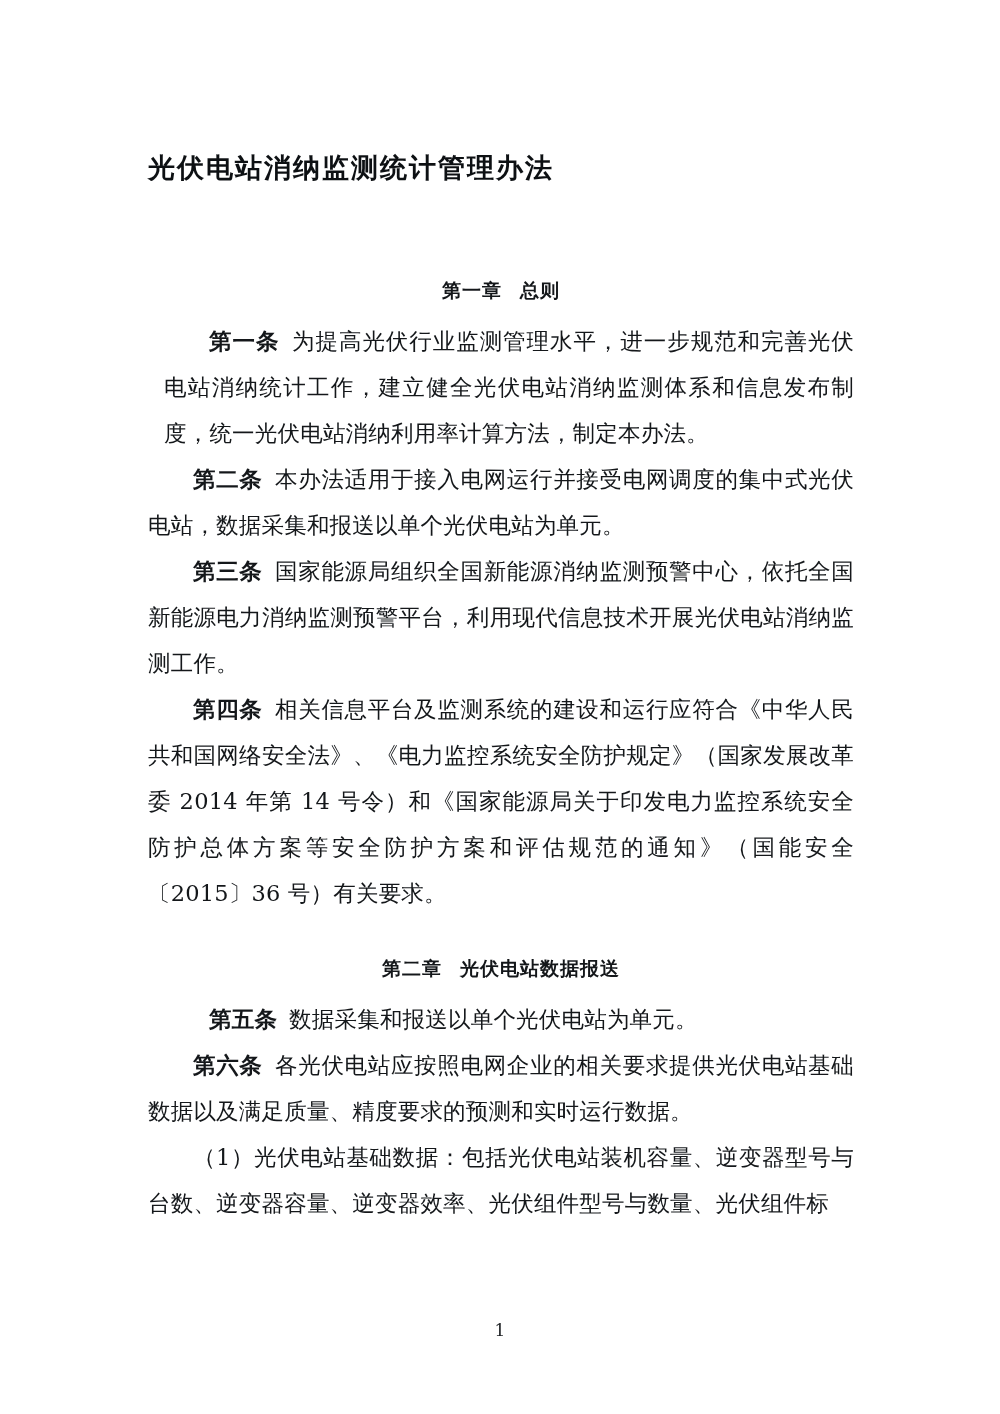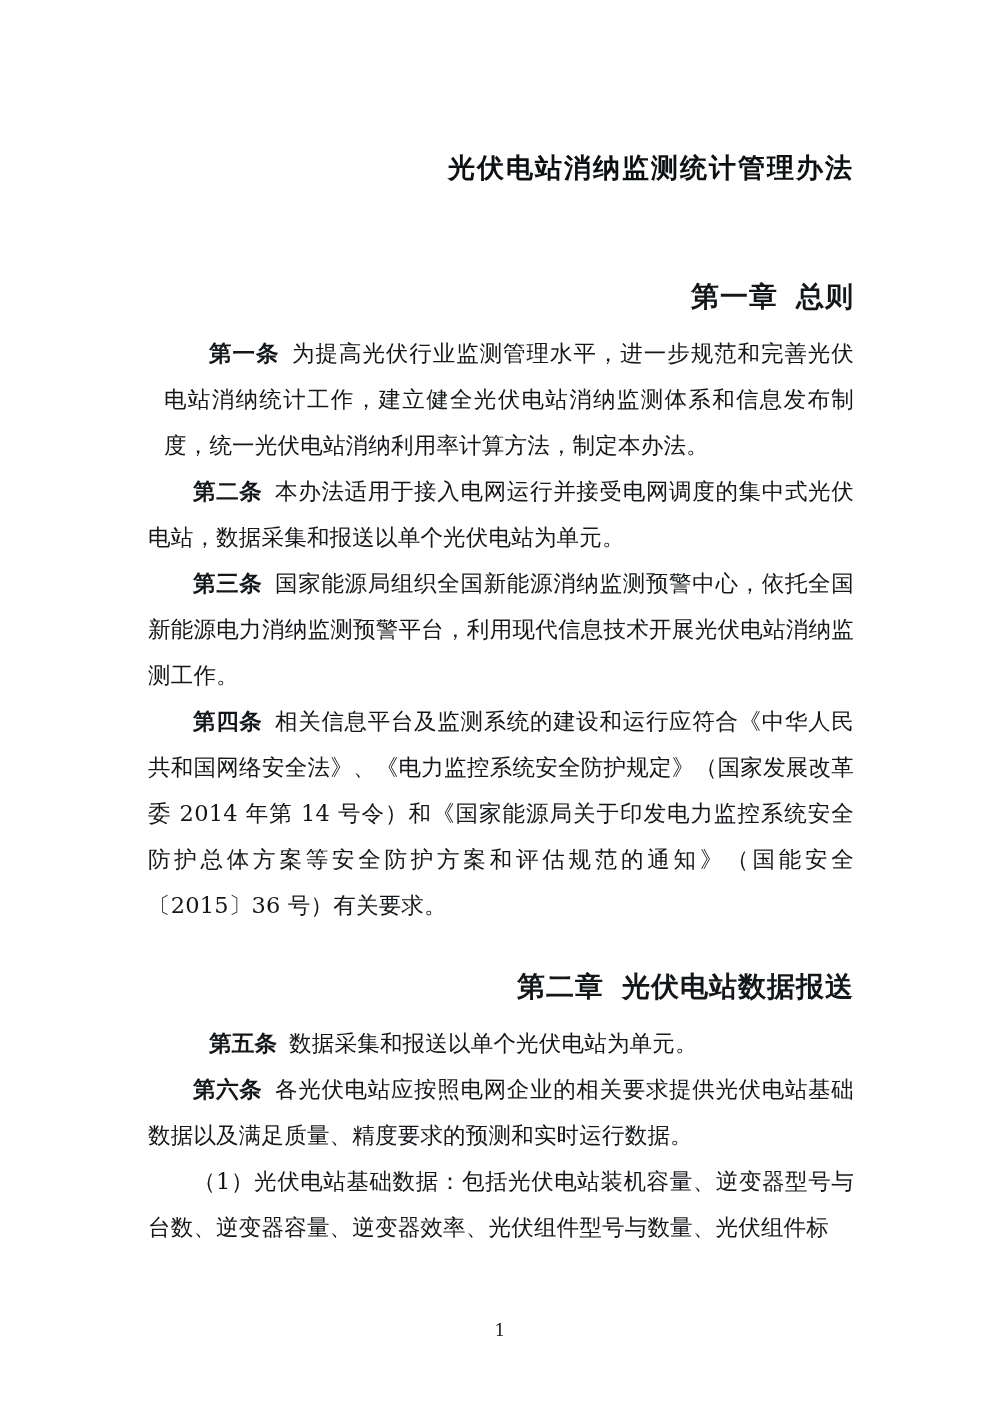--- a/index.html
+++ b/index.html
@@ -18,33 +18,33 @@
     font-family: "DejaVu Serif", "Liberation Serif", serif;
     color: #14171a;
   }
   .content {
     position: absolute;
     left: 148px;
     top: 0;
     width: 706px;
   }
   .doc-title {
-    text-align: right;
+    text-align: left;
     font-family: "DejaVu Serif", "Liberation Serif", serif;
     font-weight: bold;
     font-size: 27px;
     letter-spacing: 2px;
     margin-top: 150px;
     margin-bottom: 0;
     color: #0d1013;
   }
   .chapter {
-    text-align: right;
+    text-align: center;
     font-weight: bold;
-    font-size: 28px;
+    font-size: 19px;
     letter-spacing: 1px;
     margin: 0;
   }
   .chapter.c1 { margin-top: 92px; }
   .chapter.c2 { margin-top: 40px; }
   .chapter .gap { display: inline-block; width: 18px; }
   p.para {
     font-size: 22.5px;
     line-height: 46px;
     text-align: justify;

